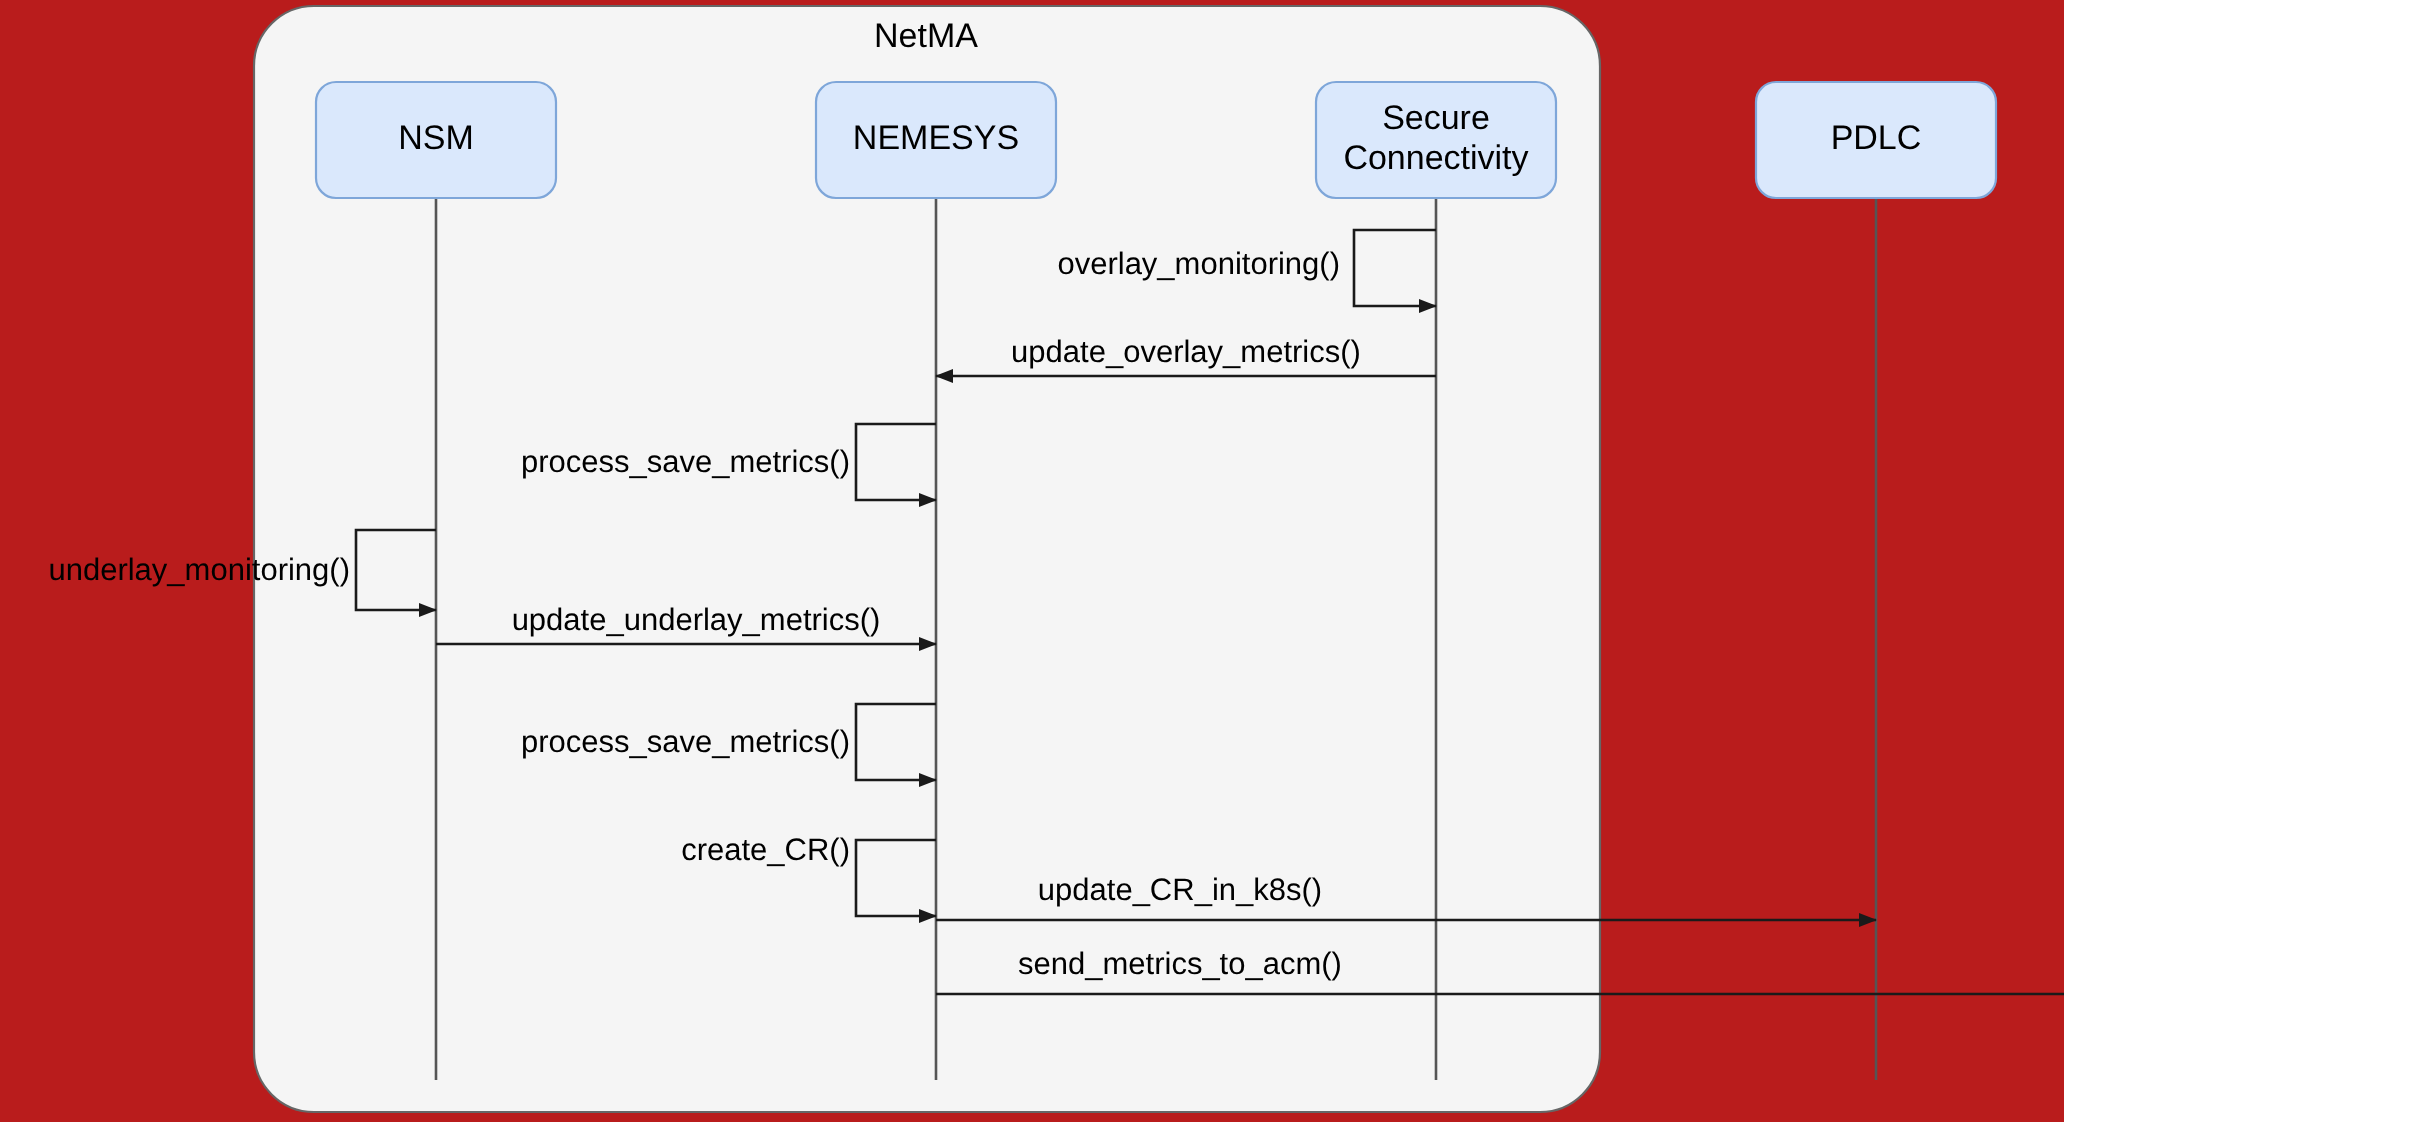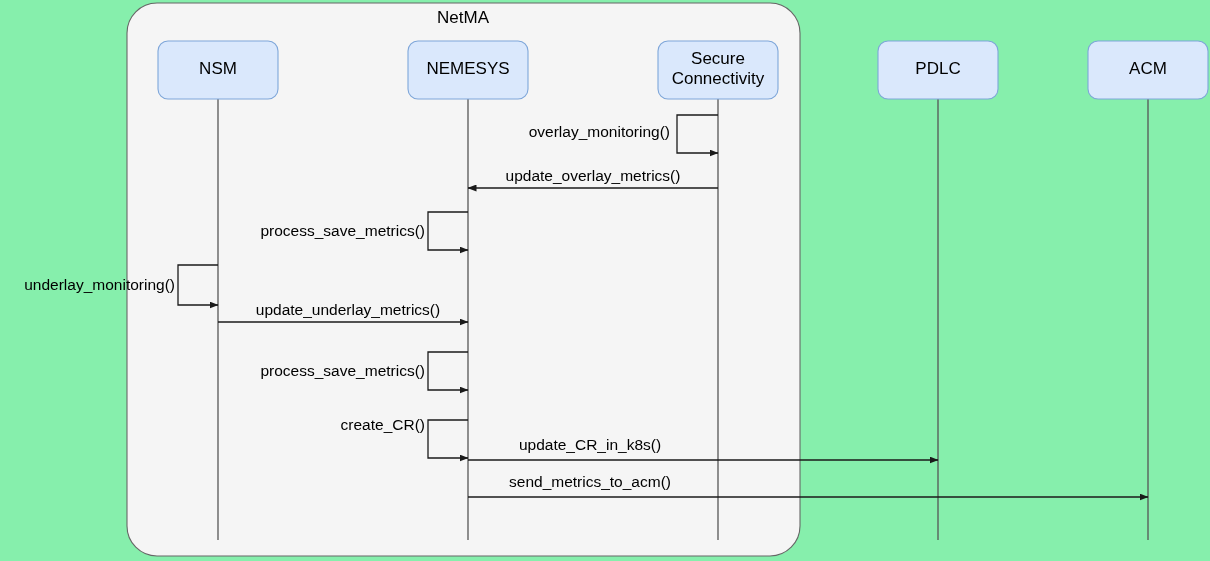--- a/index.html
+++ b/index.html
@@ -5,23 +5,23 @@
   html, body {
     margin: 0;
     padding: 0;
     background: #ffffff;
   }
   body {
     font-family: "Liberation Sans", sans-serif;
   }
   #diagram-root {
     position: relative;
-    width: 1210px;
+    width: 1032px;
     height: 561px;
-    background: #86efac;
+    background: #b91c1c;
     overflow: hidden;
   }
   #diagram-svg {
     position: absolute;
     left: 0;
     top: 0;
     width: 1210px;
     height: 561px;
   }
   .group-rect {

